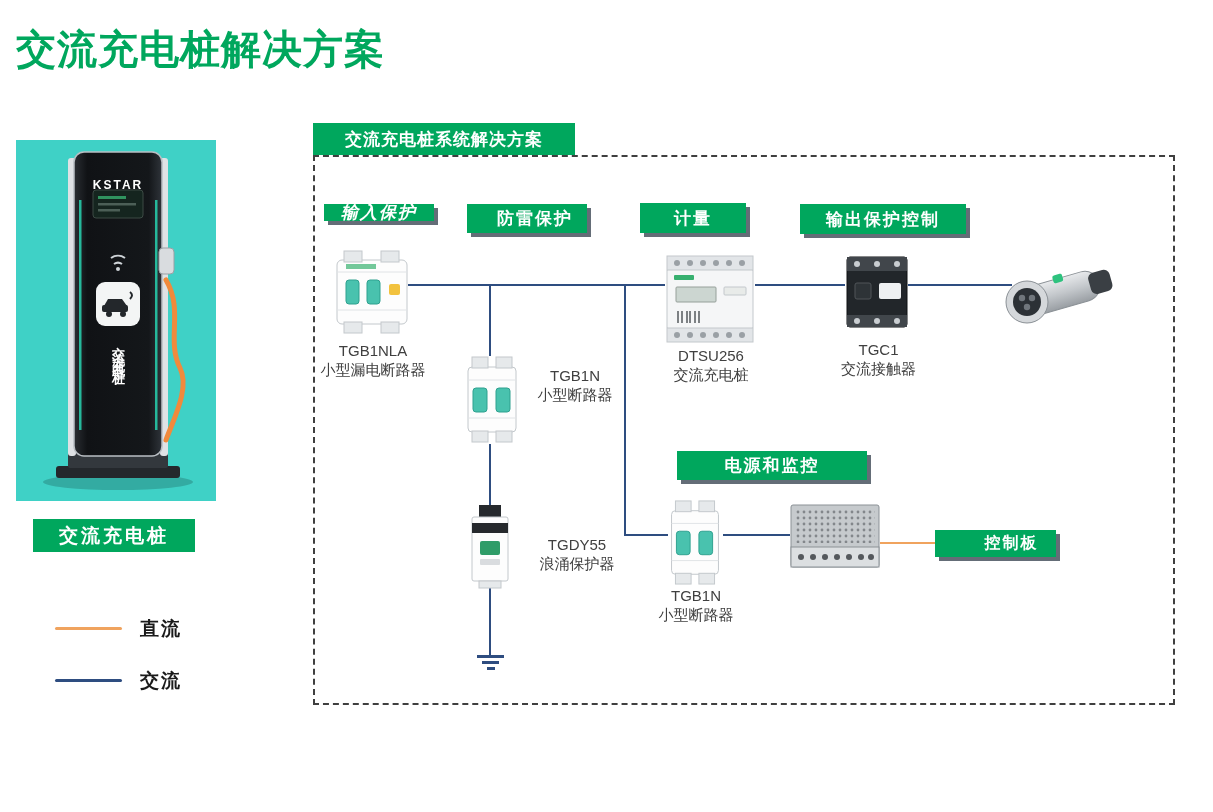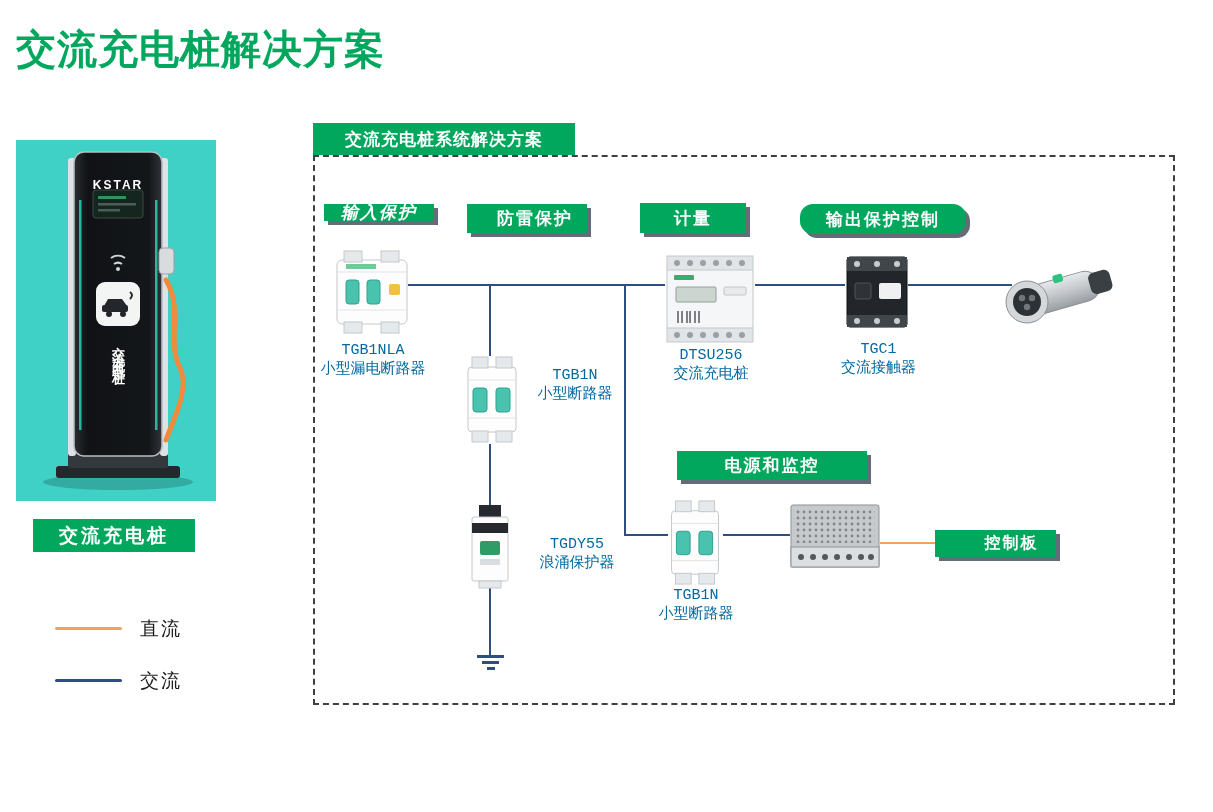--- a/index.html
+++ b/index.html
@@ -20,38 +20,38 @@
   .pile-vtext span { writing-mode:vertical-lr; text-orientation:upright; color:#fff;
                      font-weight:bold; font-size:13px; letter-spacing:6px; }
   .product-label { position:absolute; left:33px; top:519px; width:162px; height:33px;
                    background:var(--c-green,#00a75d); color:#fff; font-size:19px; font-weight:bold;
                    display:flex; align-items:center; justify-content:center; letter-spacing:3px; }
 
   
   .legend-swatch { position:absolute; height:3px; width:67px; border-radius:2px; }
   .legend-swatch.dc { background:var(--c-dc,#f0a35e); left:55px; top:627px; }
   .legend-swatch.ac { background:var(--c-ac,#2e4d80); left:55px; top:679px; }
-  .legend-label { position:absolute; left:140px; font-size:19px; font-weight:normal; color:#1a1a1a; letter-spacing:2px; }
+  .legend-label { position:absolute; left:140px; font-size:19px; font-weight:bold; color:#1a1a1a; letter-spacing:2px; }
   .legend-label.dc { top:616px; }
   .legend-label.ac { top:668px; }
 
   
   .dashed-box { position:absolute; left:313px; top:155px; width:862px; height:550px;
                 border:2px dashed #3f3f3f; }
   .header-badge { position:absolute; left:313px; top:123px; width:262px; height:32px;
                   background:var(--c-green,#00a75d); color:#fff; font-size:17px; font-weight:bold;
                   display:flex; align-items:center; justify-content:center; letter-spacing:1px; z-index:3; }
 
   .badge { position:absolute; background:var(--c-green,#00a75d); color:#fff; font-weight:bold;
            font-size:17px; display:flex; align-items:center; justify-content:center;
            letter-spacing:2px; box-shadow:4px 4px 0 rgba(73,84,95,.85); z-index:2; }
   .b-input     { left:324px; top:204px; width:110px; height:17px;font-style:italic; }
   .b-lightning { left:467px; top:204px; width:120px; height:29px;padding-left:16px; }
   .b-meter     { left:640px; top:203px; width:106px; height:30px; }
-  .b-output    { left:800px; top:204px; width:166px; height:30px;border-radius:13px; }
+  .b-output    { left:800px; top:204px; width:166px; height:30px; }
   .b-monitor   { left:677px; top:451px; width:190px; height:29px; }
   .b-control   { left:935px; top:530px; width:121px; height:27px; font-size:16px;padding-left:32px; }
 
   
   .wire { position:absolute; background:var(--c-ac,#2e4d80); }
   .wire.dc { background:var(--c-dc,#f0a35e); }
   .w1 { left:408px; top:284px; width:257px; height:2px; }
   .w2 { left:755px; top:284px; width:90px;  height:2px; }
   .w3 { left:908px; top:284px; width:104px; height:2px; }
   .v1 { left:489px; top:286px; width:2px; height:70px; }
@@ -69,21 +69,21 @@
   .comp { position:absolute; }
   .c-breaker-main { left:334px; top:248px; }
   .c-breaker-spd  { left:464px; top:354px; }
   .c-meter        { left:664px; top:253px; }
   .c-contactor    { left:845px; top:253px; }
   .c-gun          { left:1000px; top:250px; }
   .c-surge        { left:467px; top:503px; }
   .c-breaker-ps   { left:667px; top:498px; }
   .c-power        { left:789px; top:503px; }
 
-  .comp-label { position:absolute; text-align:center; font-size:15px; color:#0369a1; line-height:19px;font-family:Liberation Mono, monospace; }
+  .comp-label { position:absolute; text-align:center; font-size:15px; color:#404040; line-height:19px; }
   .l-breaker-main { left:297px; top:341px; width:152px; }
   .l-breaker-spd  { left:520px; top:366px; width:110px; }
   .l-meter        { left:641px; top:346px; width:140px; }
   .l-contactor    { left:811px; top:340px; width:135px; }
   .l-surge        { left:517px; top:535px; width:120px; }
   .l-breaker-ps   { left:640px; top:586px; width:112px; }
   .l-power        { left:790px; top:587px; width:105px; }
 </style>
 </head>
 <body>

